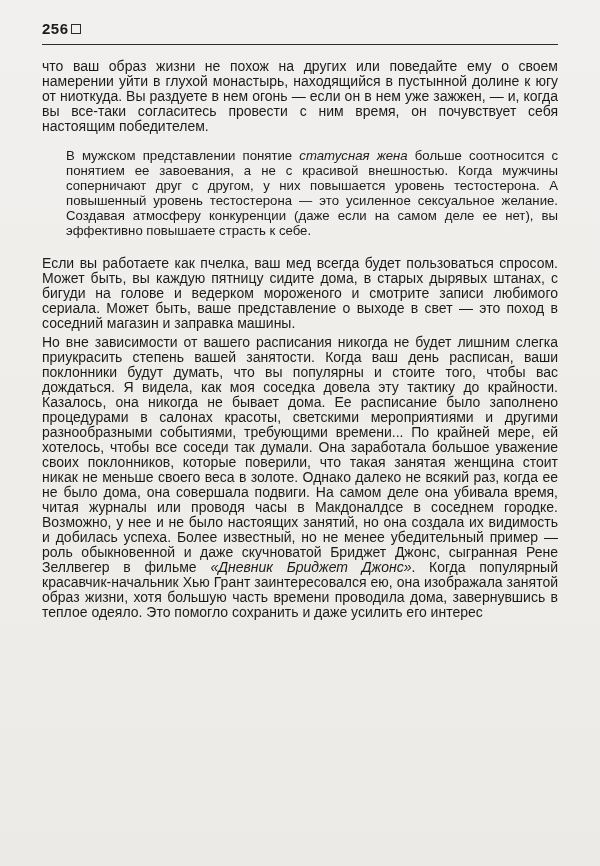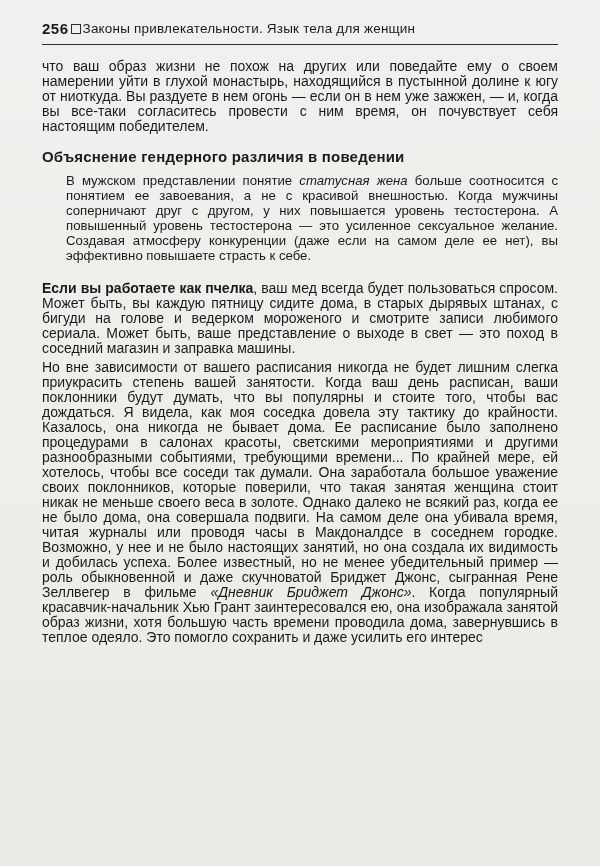--- a/index.html
+++ b/index.html
@@ -55,37 +55,35 @@
     font-size: 15px;
     font-weight: bold;
     letter-spacing: 0.2px;
   }
   .note-block {
     margin: 0 0 18px 24px;
     font-size: 13.2px;
     line-height: 15px;
   }
   .para-bee { margin-bottom: 4px; }
-  .lead-bold { font-weight: bold; }
+  .lead-bold { font-weight: normal; }
   em { font-style: italic; }
 </style>
 </head>
 <body>
 
 <div class="page">
 
   <header class="page-header">
       <span class="page-number">256</span>
       <span class="square-icon"></span>
-      <span class="running-title">Законы привлекательности. Язык тела для женщин</span>
     </header>
 
   <p class="para-intro"><span>что ваш образ жизни не похож на других или поведайте ему о своем намерении уйти в глухой монастырь, находящийся в пустынной долине к югу от ниоткуда. Вы раздуете в нем огонь — если он в нем уже зажжен, — и, когда вы все-таки согласитесь провести с ним время, он почувствует себя настоящим победителем.</span></p>
 
-  <h2 class="section-heading">Объяснение гендерного различия в поведении</h2>
 
   <p class="note-block"><span>В мужском представлении понятие </span><em>статусная жена</em><span> больше соотносится с понятием ее завоевания, а не с красивой внешностью. Когда мужчины соперничают друг с другом, у них повышается уровень тестостерона. А повышенный уровень тестостерона — это усиленное сексуальное желание. Создавая атмосферу конкуренции (даже если на самом деле ее нет), вы эффективно повышаете страсть к себе.</span></p>
 
   <p class="para-bee"><strong class="lead-bold">Если вы работаете как пчелка</strong><span>, ваш мед всегда будет пользоваться спросом. Может быть, вы каждую пятницу сидите дома, в старых дырявых штанах, с бигуди на голове и ведерком мороженого и смотрите записи любимого сериала. Может быть, ваше представление о выходе в свет — это поход в соседний магазин и заправка машины.</span></p>
 
   <p class="para-schedule"><span>Но вне зависимости от вашего расписания никогда не будет лишним слегка приукрасить степень вашей занятости. Когда ваш день расписан, ваши поклонники будут думать, что вы популярны и стоите того, чтобы вас дождаться. Я видела, как моя соседка довела эту тактику до крайности. Казалось, она никогда не бывает дома. Ее расписание было заполнено процедурами в салонах красоты, светскими мероприятиями и другими разнообразными событиями, требующими времени... По крайней мере, ей хотелось, чтобы все соседи так думали. Она заработала большое уважение своих поклонников, которые поверили, что такая занятая женщина стоит никак не меньше своего веса в золоте. Однако далеко не всякий раз, когда ее не было дома, она совершала подвиги. На самом деле она убивала время, читая журналы или проводя часы в Макдоналдсе в соседнем городке. Возможно, у нее и не было настоящих занятий, но она создала их видимость и добилась успеха. Более известный, но не менее убедительный пример — роль обыкновенной и даже скучноватой Бриджет Джонс, сыгранная Рене Зеллвегер в фильме </span><em>«Дневник Бриджет Джонс»</em><span>. Когда популярный красавчик-начальник Хью Грант заинтересовался ею, она изображала занятой образ жизни, хотя большую часть времени проводила дома, завернувшись в теплое одеяло. Это помогло сохранить и даже усилить его интерес</span></p>
 
 </div>
 
 </body></html>

